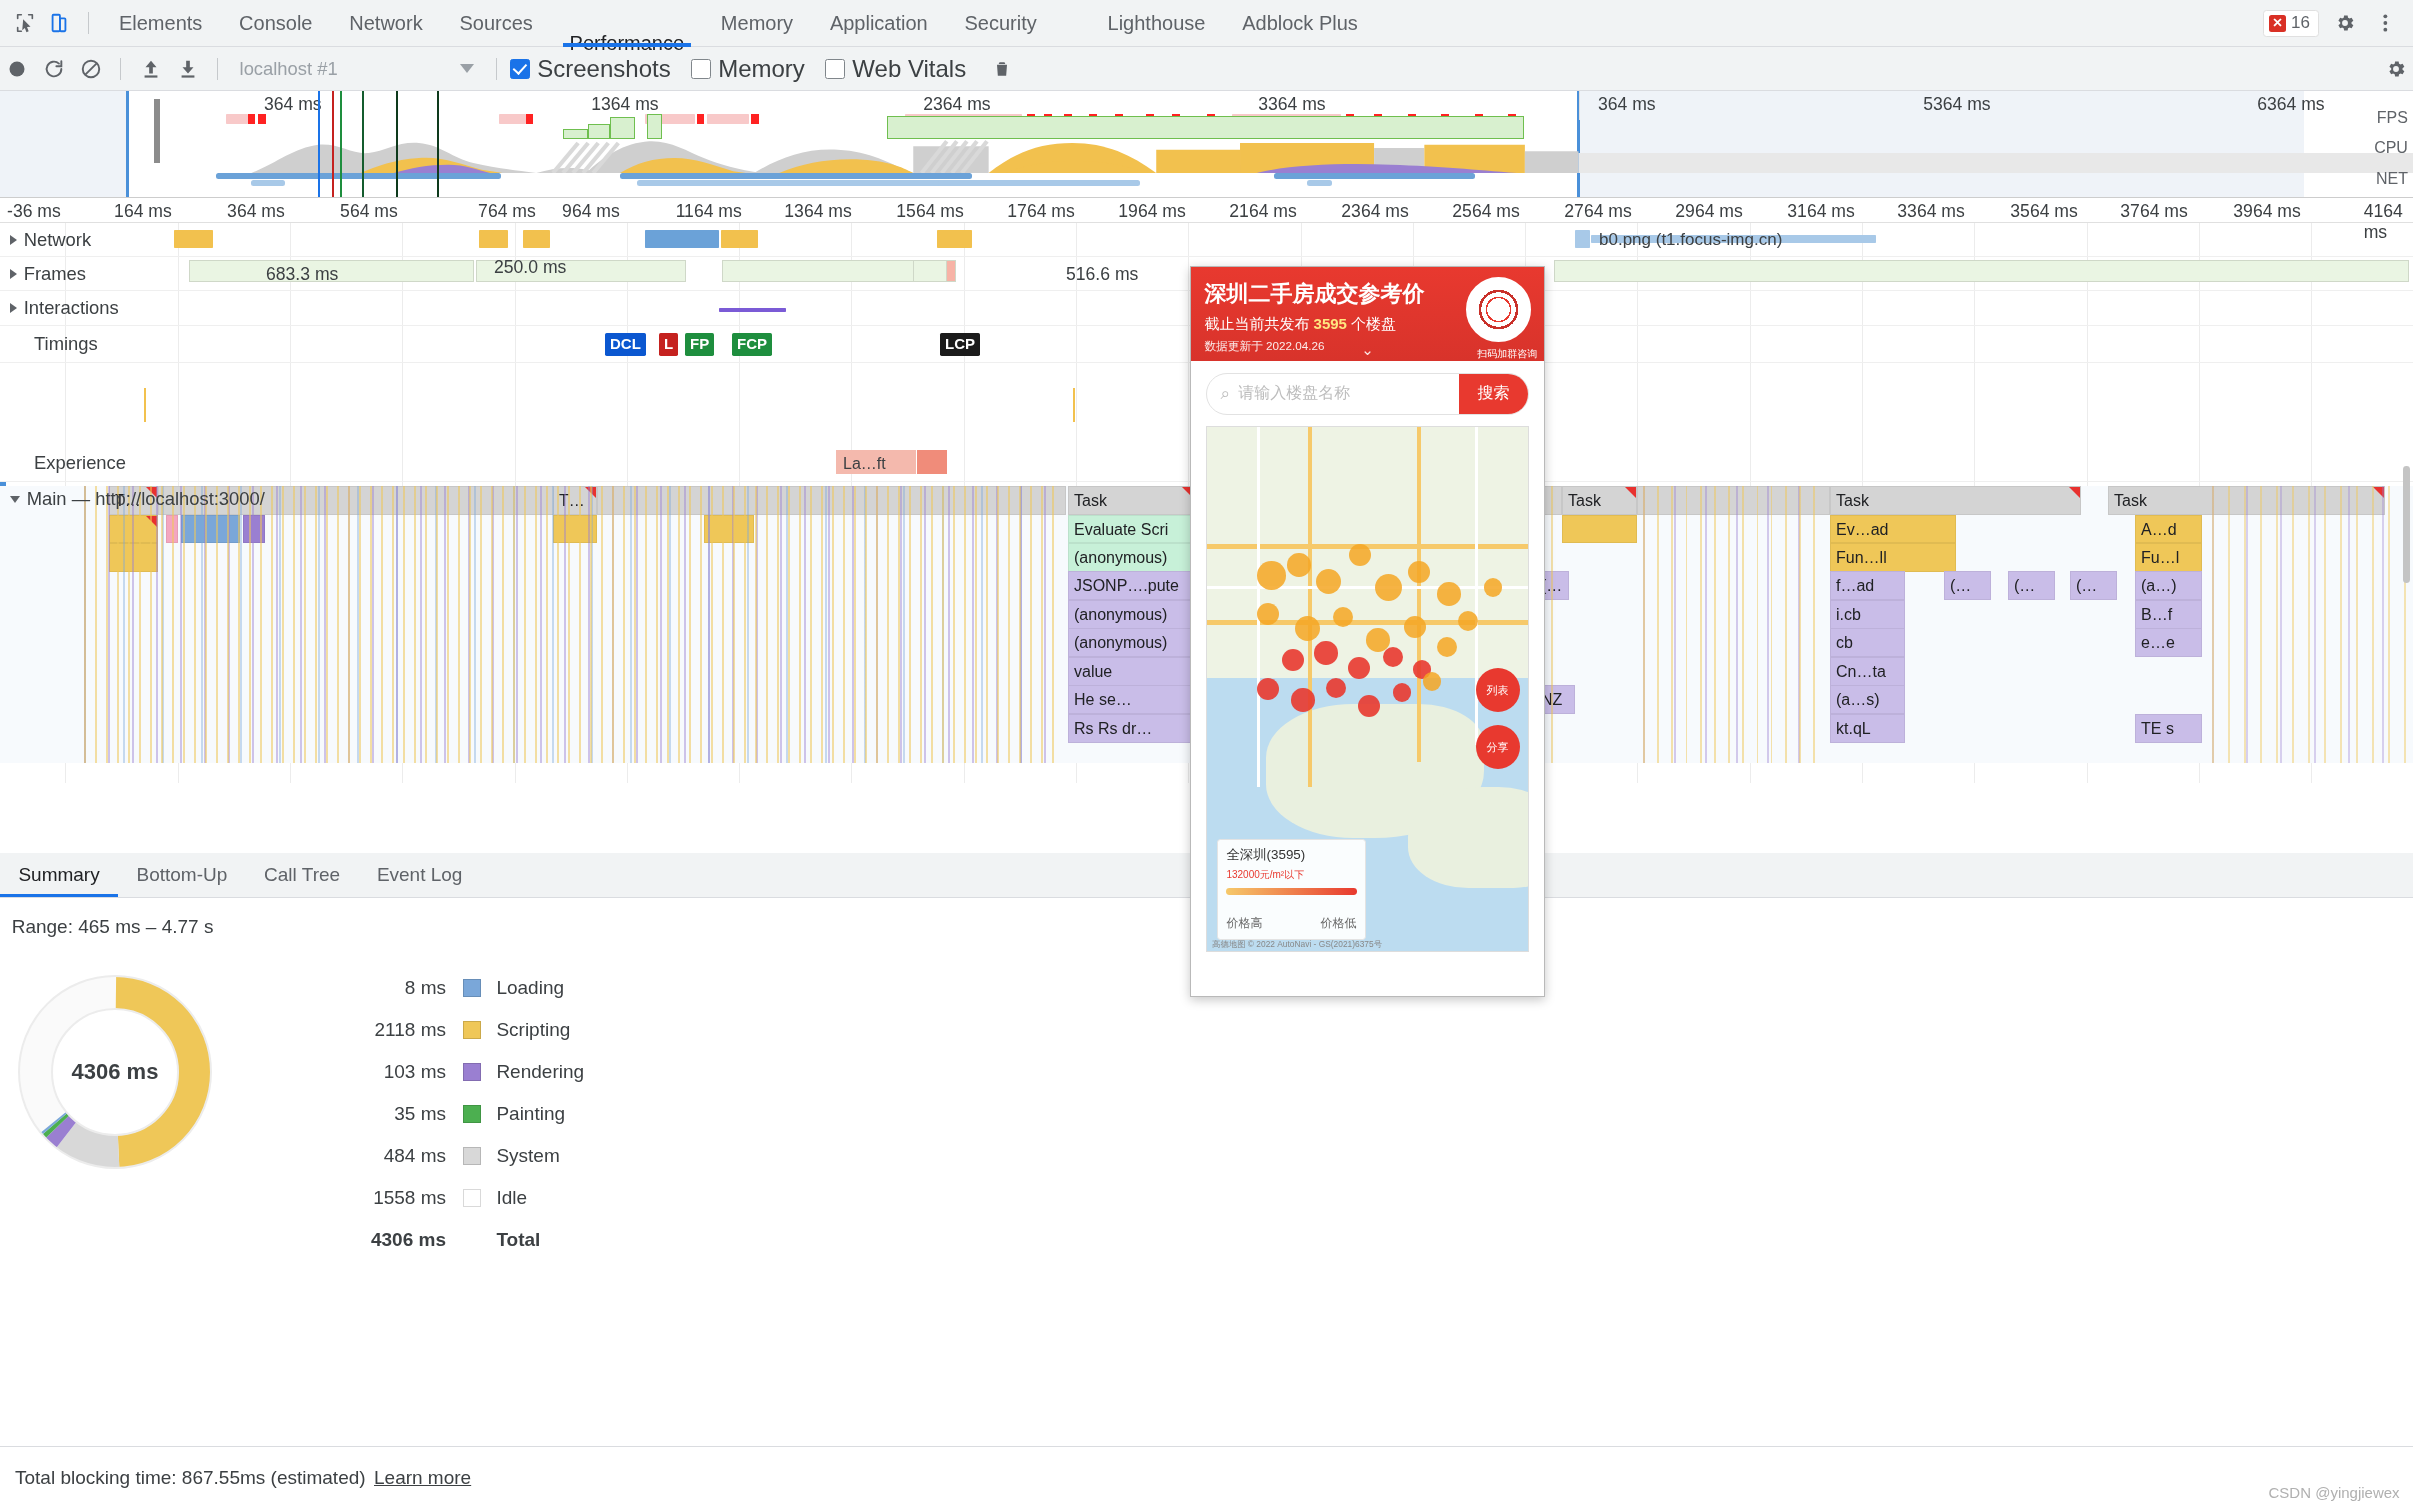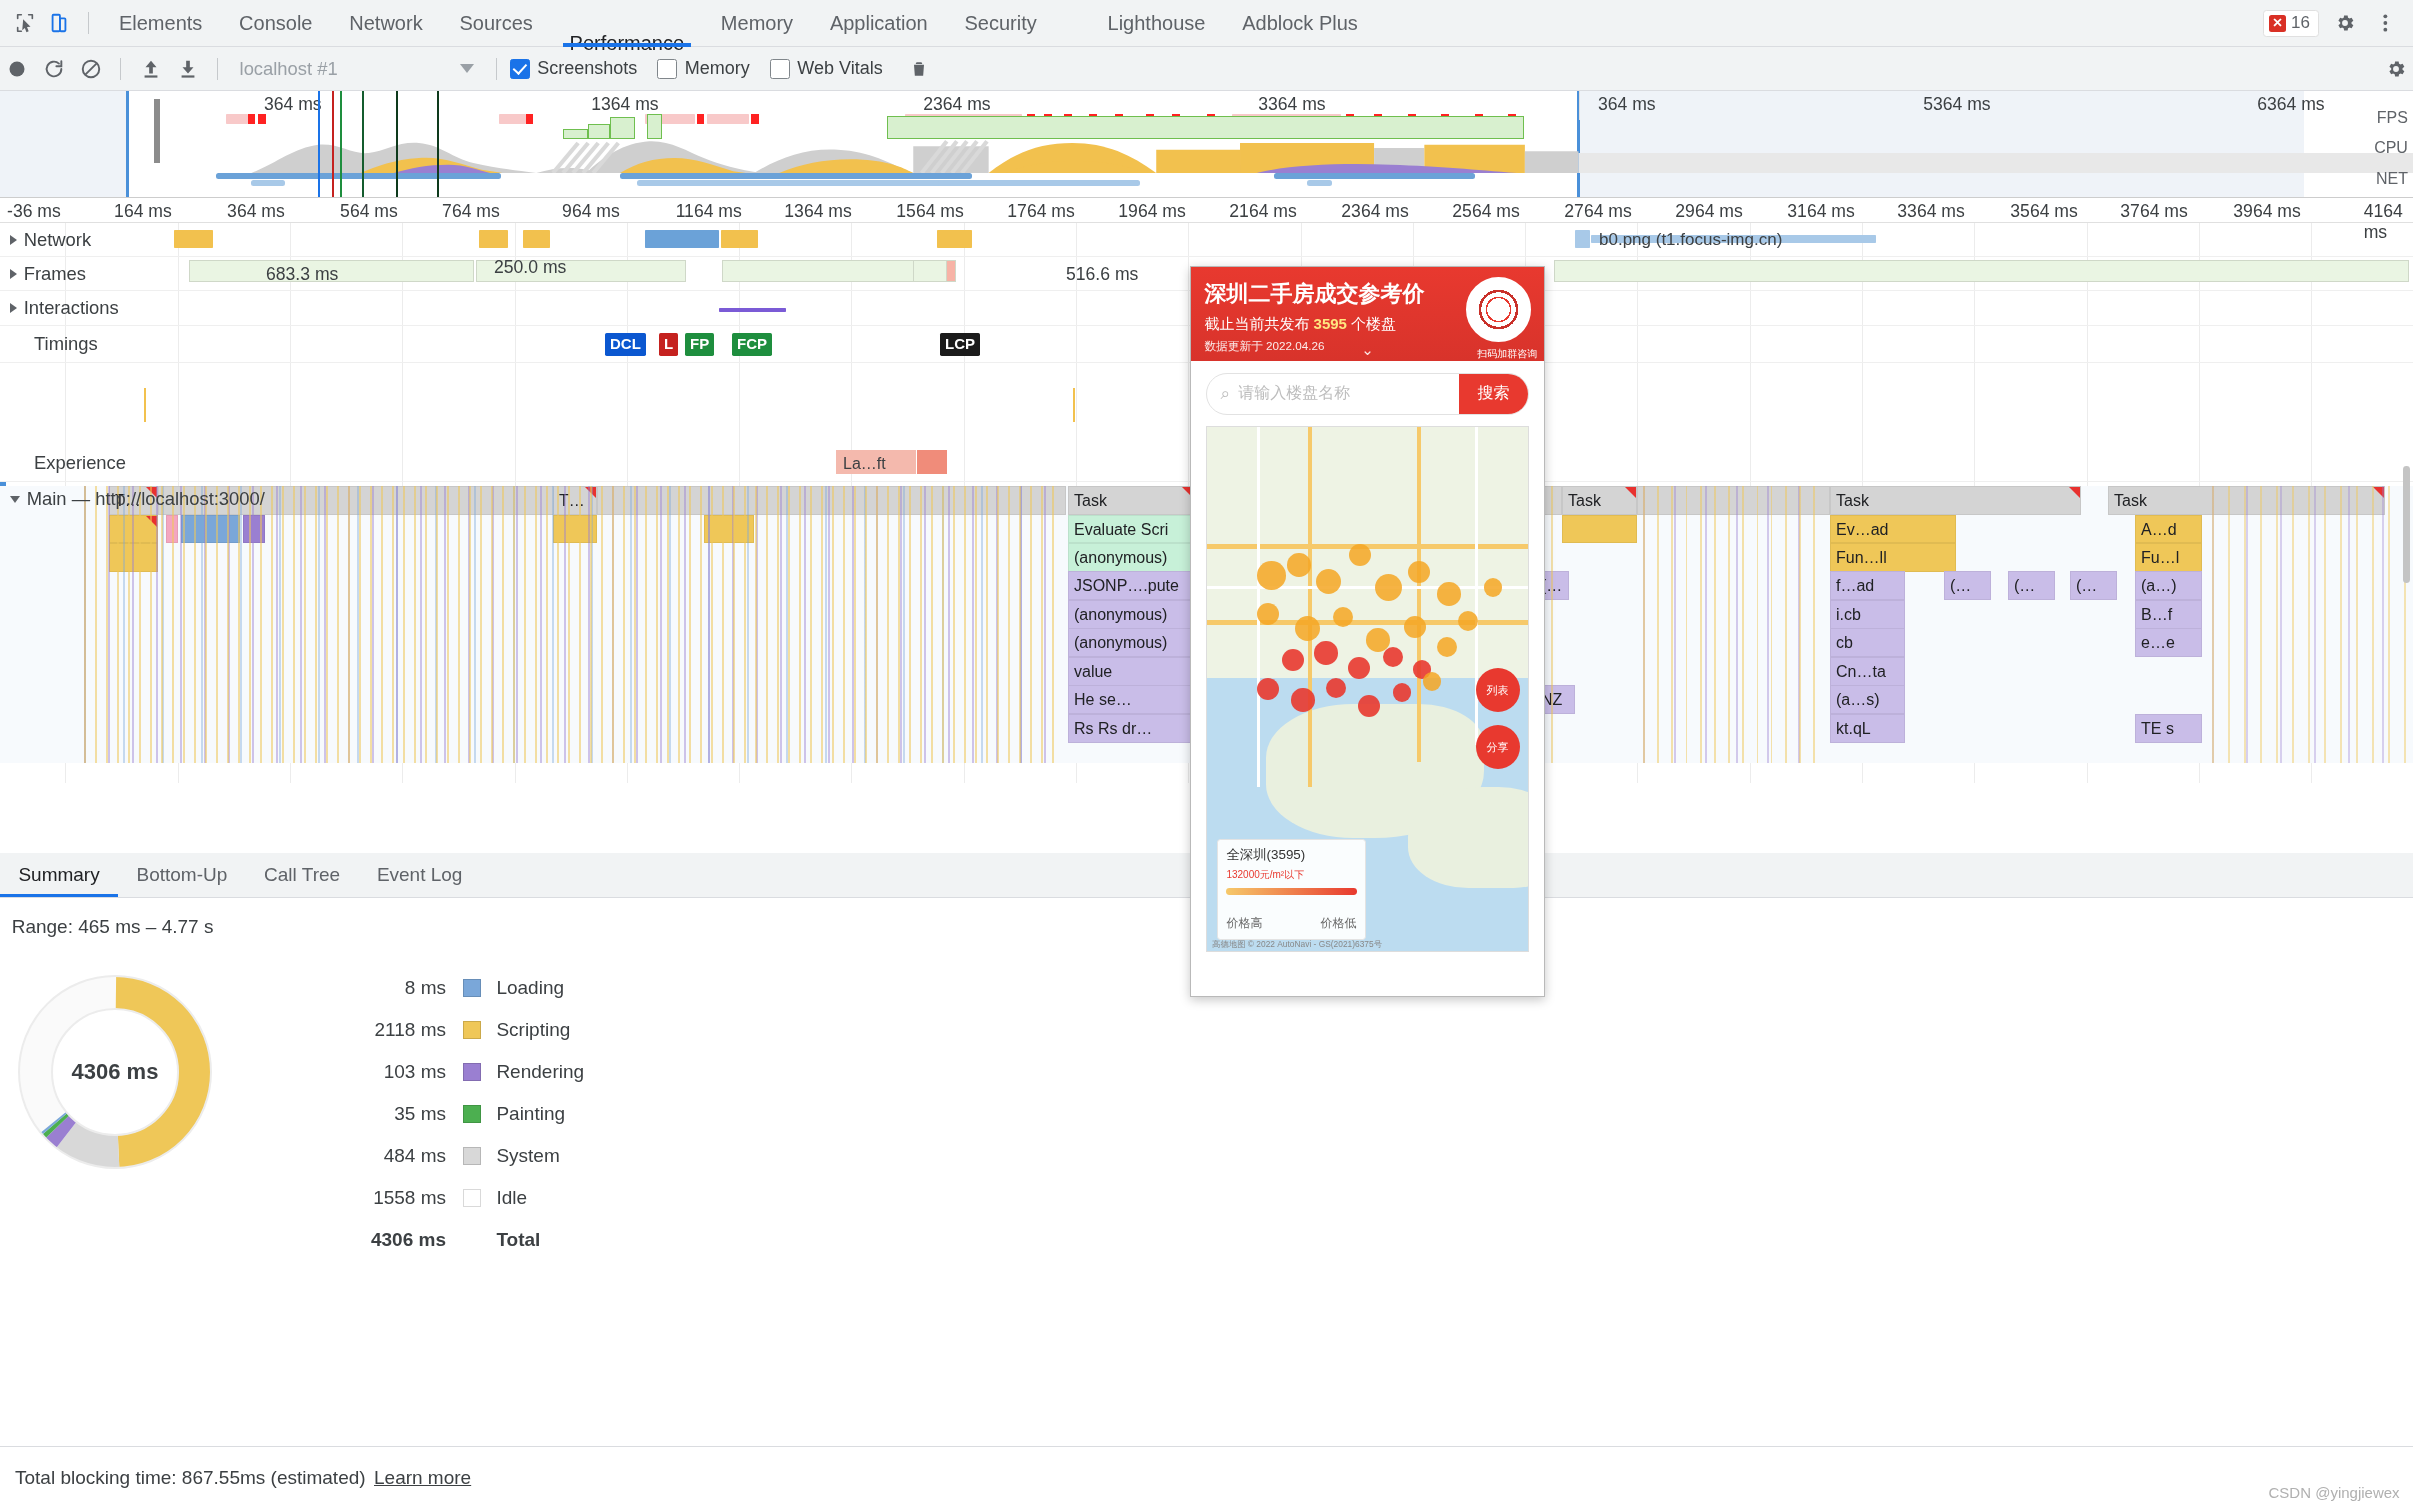--- a/index.html
+++ b/index.html
@@ -66,21 +66,21 @@
   .chk-wrap { display: flex; align-items: center; gap: 7.5px; cursor: pointer; margin-right: 15px; }
   .chk {
     width: 20px; height: 20px; border: 1.7px solid #80868b; border-radius: 2.5px; background: #fff;
     display:flex;align-items:center;justify-content:center;
   }
   .chk.on { background: #1a73e8; border-color: #1a73e8; }
   .chk.on:after {
     content: ""; width: 5.9px; height: 11px; border: solid #fff; border-width: 0 2.5px 2.5px 0;
     transform: rotate(42deg) translate(-0.8px,-0.8px);
   }
-  .chk-label { font-size: 18px; color: #3c4043; }
+  .chk-label { font-size: 24px; color: #3c4043; }
   .toolbar-right { margin-left: auto; display:flex; align-items:center; }
 
   
   .overview {
     position: relative; height: 107px; background: #fff;
     border-bottom: 0.8px solid #cdcdcd; overflow: hidden;
   }
   .ov-labels { position: absolute; right: 1.7px; top: 0; width: 59px; z-index: 6; }
   .ov-lab { font-size: 16px; color: #5f6368; text-align: right; padding-right: 3.4px; }
   .ov-ruler { position: absolute; left: 0; right: 0; top: 0; height: 28.5px; }
@@ -442,21 +442,21 @@
     <div style="position:absolute;top:8.4px;bottom:34px;left:154px;width:5.9px;background:#8c8c8c"></div>
   </div>
 
   <div class="timeline">
 
     <div class="tl-ruler">
       <div class="tl-tick" style="left:65px">-36 ms</div>
       <div class="tl-tick" style="left:176px">164 ms</div>
       <div class="tl-tick" style="left:289px">364 ms</div>
       <div class="tl-tick" style="left:402px">564 ms</div>
-      <div class="tl-tick" style="left:504px">764 ms</div>
+      <div class="tl-tick" style="left:540px">764 ms</div>
       <div class="tl-tick" style="left:624px">964 ms</div>
       <div class="tl-tick" style="left:746px">1164 ms</div>
       <div class="tl-tick" style="left:856px">1364 ms</div>
       <div class="tl-tick" style="left:968px">1564 ms</div>
       <div class="tl-tick" style="left:1079px">1764 ms</div>
       <div class="tl-tick" style="left:1190px">1964 ms</div>
       <div class="tl-tick" style="left:1301px">2164 ms</div>
       <div class="tl-tick" style="left:1413px">2364 ms</div>
       <div class="tl-tick" style="left:1524px">2564 ms</div>
       <div class="tl-tick" style="left:1636px">2764 ms</div>

